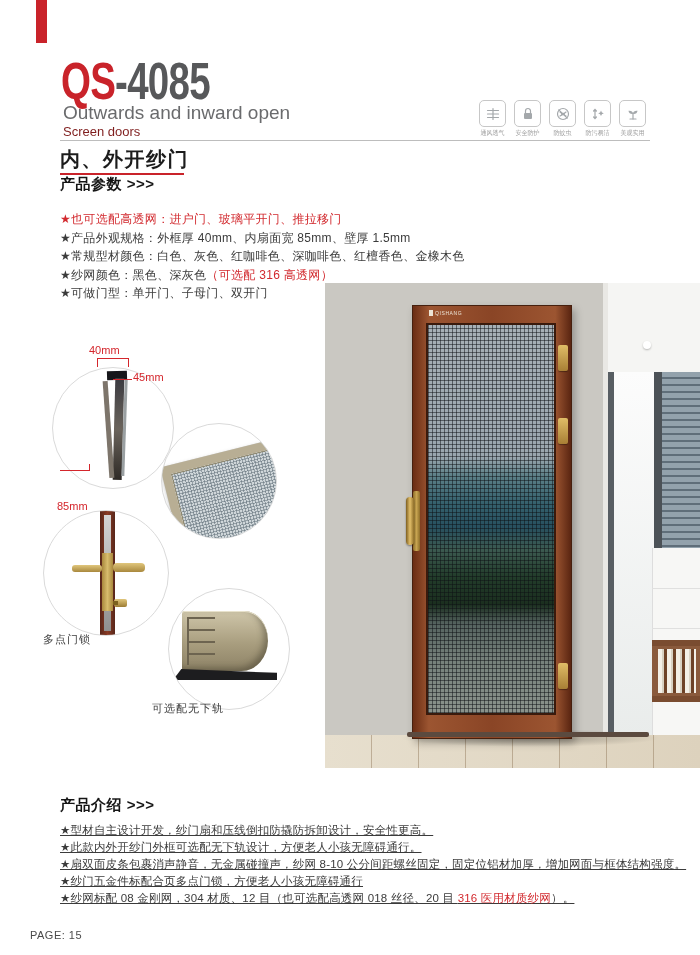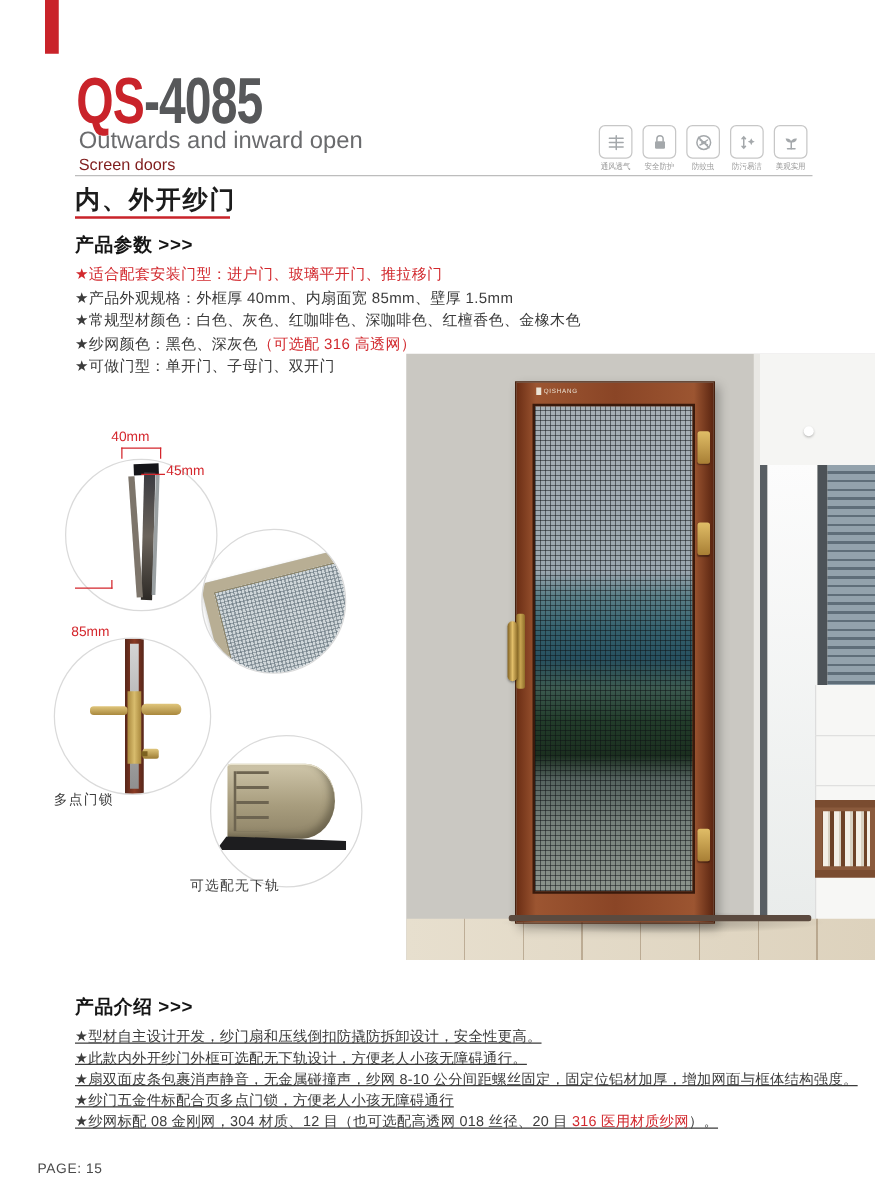--- a/index.html
+++ b/index.html
@@ -180,24 +180,24 @@
             <path d="M8 13V7"></path>
             <path d="M8 8C8 5.5 6 4.5 3.5 4.8 3.8 7.4 5.8 8.4 8 8z" fill="#a4a8ab" stroke="none"></path>
             <path d="M8 8c0-2.5 2-3.5 4.5-3.2C12.2 7.4 10.2 8.4 8 8z" fill="#a4a8ab" stroke="none"></path>
             <path d="M5 13h6"></path>
           </svg>
       </div>
       <div class="icon-label">美观实用</div>
     </div>
   </div>
 
-  <div class="abs sec-head" style="top:187px;">产品参数 &gt;&gt;&gt;</div>
+  <div class="abs sec-head" style="top:175px;">产品参数 &gt;&gt;&gt;</div>
   <div class="abs param-list">
 
-  <div class="param-line"><span class="red">★适合配套安装门型：进户门、玻璃平开门、推拉移门</span></div>
+  <div class="param-line"><span class="red">★也可选配高透网：进户门、玻璃平开门、推拉移门</span></div>
       <div class="param-line"><span>★产品外观规格：外框厚 40mm、内扇面宽 85mm、壁厚 1.5mm</span></div>
       <div class="param-line"><span>★常规型材颜色：白色、灰色、红咖啡色、深咖啡色、红檀香色、金橡木色</span></div>
       <div class="param-line"><span>★纱网颜色：黑色、深灰色</span><span class="red">（可选配 316 高透网）</span></div>
       <div class="param-line"><span>★可做门型：单开门、子母门、双开门</span></div>
     </div>
 
   <div class="abs circle c1">
     <div class="abs p1-cap"></div>
     <div class="abs p1-body"></div>
     <div class="abs p1-body2"></div>

